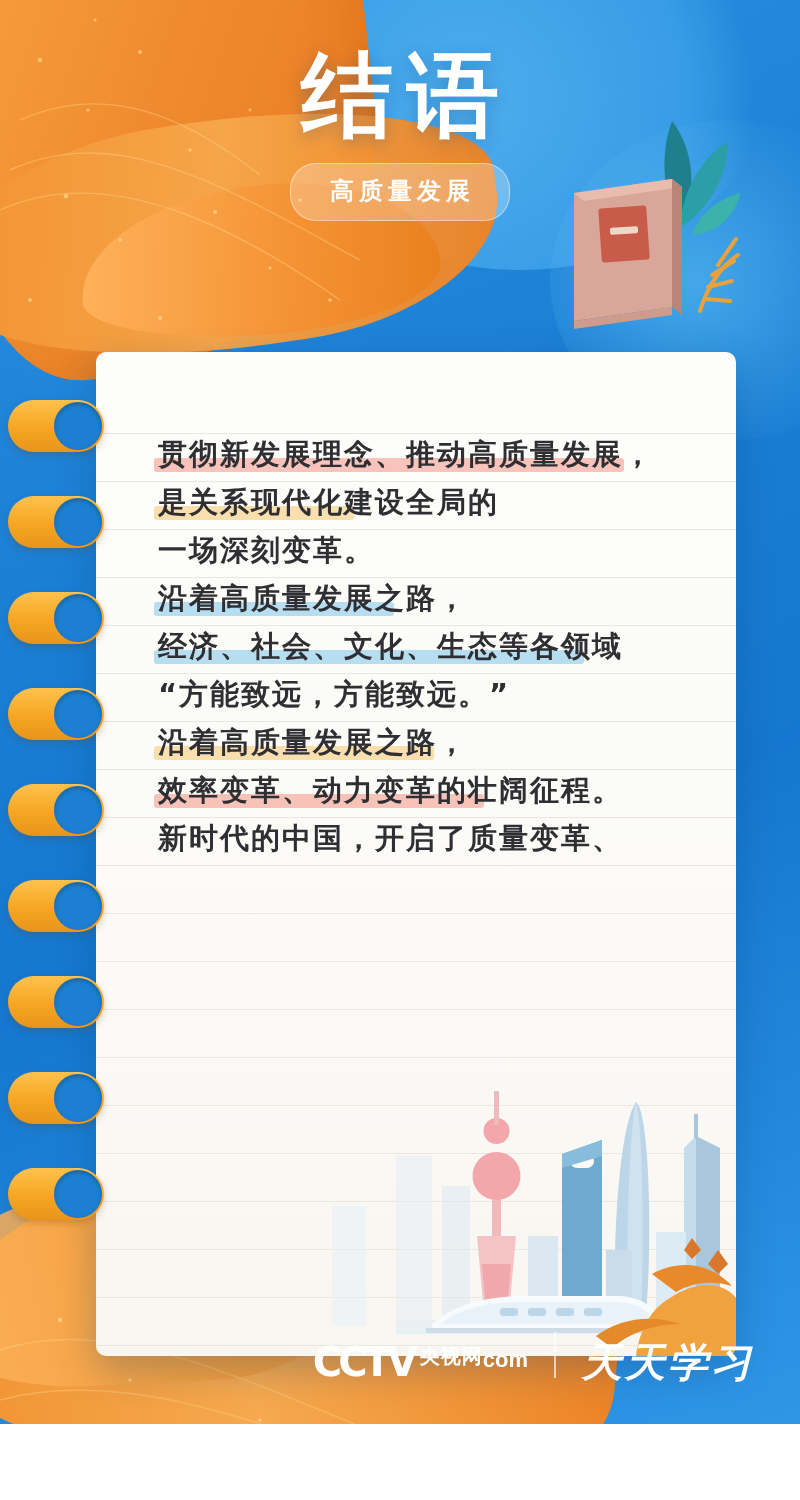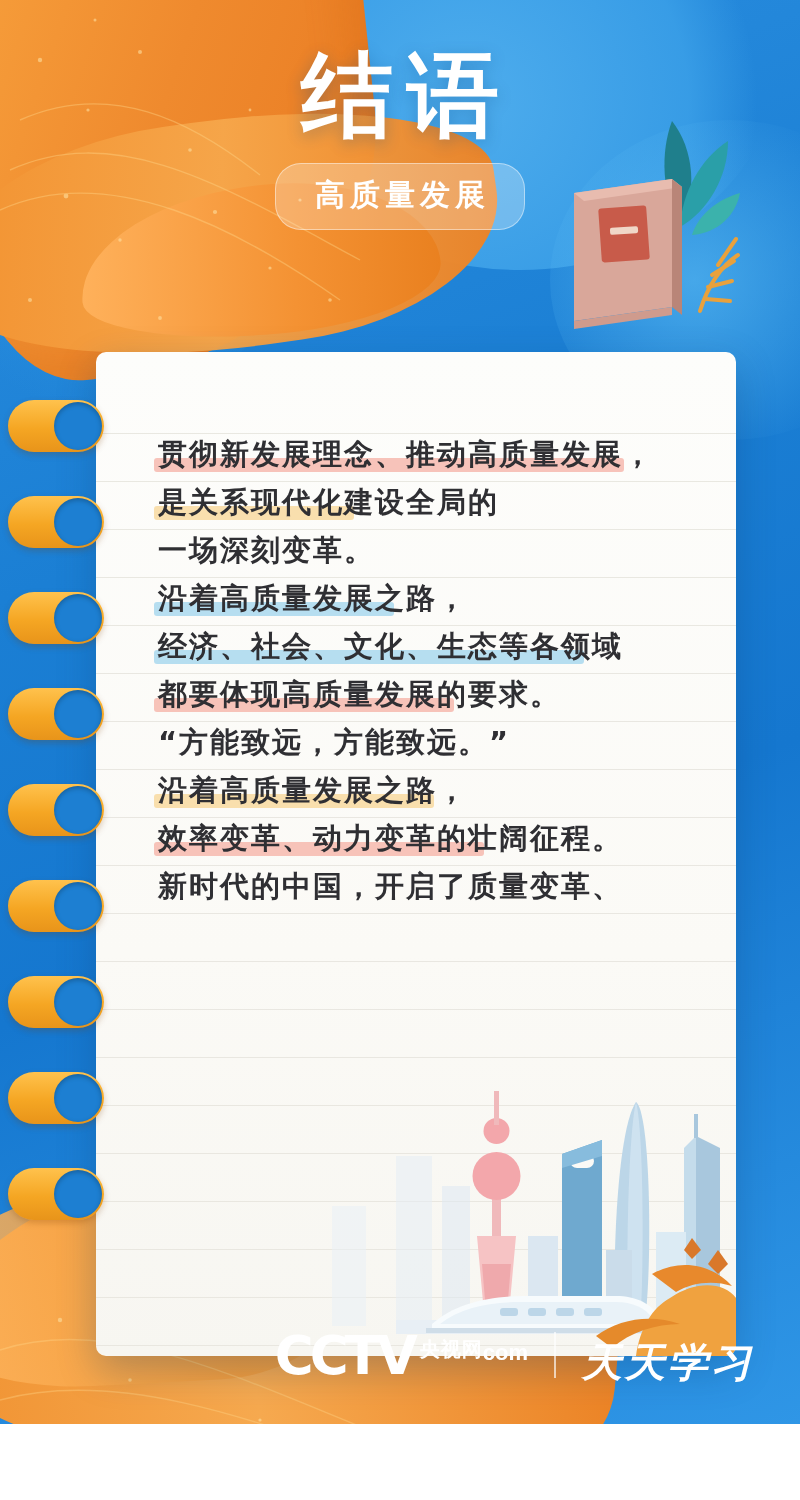--- a/index.html
+++ b/index.html
@@ -114,21 +114,21 @@
     text-shadow: 0 4px 16px rgba(10,70,130,.30);
   }
   .subtitle-pill {
     display: inline-block;
     margin-top: 18px;
     padding: 11px 34px 13px;
     border-radius: 26px;
     background: rgba(255,255,255,.26);
     border: 1px solid rgba(255,255,255,.45);
     color: #ffffff;
-    font-size: 30px;
+    font-size: 24px;
     font-weight: bold;
     letter-spacing: 5px;
     text-indent: 5px;
   }
 
   
   .topdeco {
     position: absolute;
     right: 58px; top: 115px;
     width: 220px; height: 230px;
@@ -246,21 +246,21 @@
     gap: 26px;
     z-index: 8;
   }
   .cctv-logo {
     display: flex;
     align-items: center;
     gap: 6px;
   }
   .cctv-mark {
     font-family: "DejaVu Sans", "Liberation Sans", sans-serif;
-    font-size: 53px;
+    font-size: 40px;
     font-weight: bold;
     color: #ffffff;
     letter-spacing: -4px;
     line-height: 1;
     margin-top: 8px;
   }
   .cctv-right {
     display: flex;
     flex-direction: row;
     align-items: flex-start;
@@ -364,21 +364,20 @@
 
   <div class="note">
     <div class="note-lines"></div>
 
     <div class="note-text">
       <div class="line" style="--hl:470px;--hlc:#f6b9ae;"><span class="txt">贯彻新发展理念、推动高质量发展，</span></div>
       <div class="line" style="--hl:200px;--hlc:#f8d9a0;"><span class="txt">是关系现代化建设全局的</span></div>
       <div class="line" style="--hl:0px;"><span class="txt">一场深刻变革。</span></div>
       <div class="line" style="--hl:240px;--hlc:#a9d8ef;"><span class="txt">沿着高质量发展之路，</span></div>
       <div class="line" style="--hl:430px;--hlc:#a9d8ef;"><span class="txt">经济、社会、文化、生态等各领域</span></div>
-      <div class="line" style="--hl:300px;--hlc:#f6b9ae;"><span class="txt">都要体现高质量发展的要求。</span></div>
       <div class="line" style="--hl:0px;"><span class="txt">“方能致远，方能致远。”</span></div>
       <div class="line" style="--hl:280px;--hlc:#f8d9a0;"><span class="txt">沿着高质量发展之路，</span></div>
       <div class="line" style="--hl:330px;--hlc:#f6b9ae;"><span class="txt">效率变革、动力变革的壮阔征程。</span></div>
       <div class="line" style="--hl:0px;"><span class="txt">新时代的中国，开启了质量变革、</span></div>
     </div>
 
     <svg class="city" viewBox="0 0 640 320" preserveAspectRatio="none">
 
       <g opacity=".55">
         <rect x="300" y="120" width="36" height="170" fill="#e6eef5"></rect>

